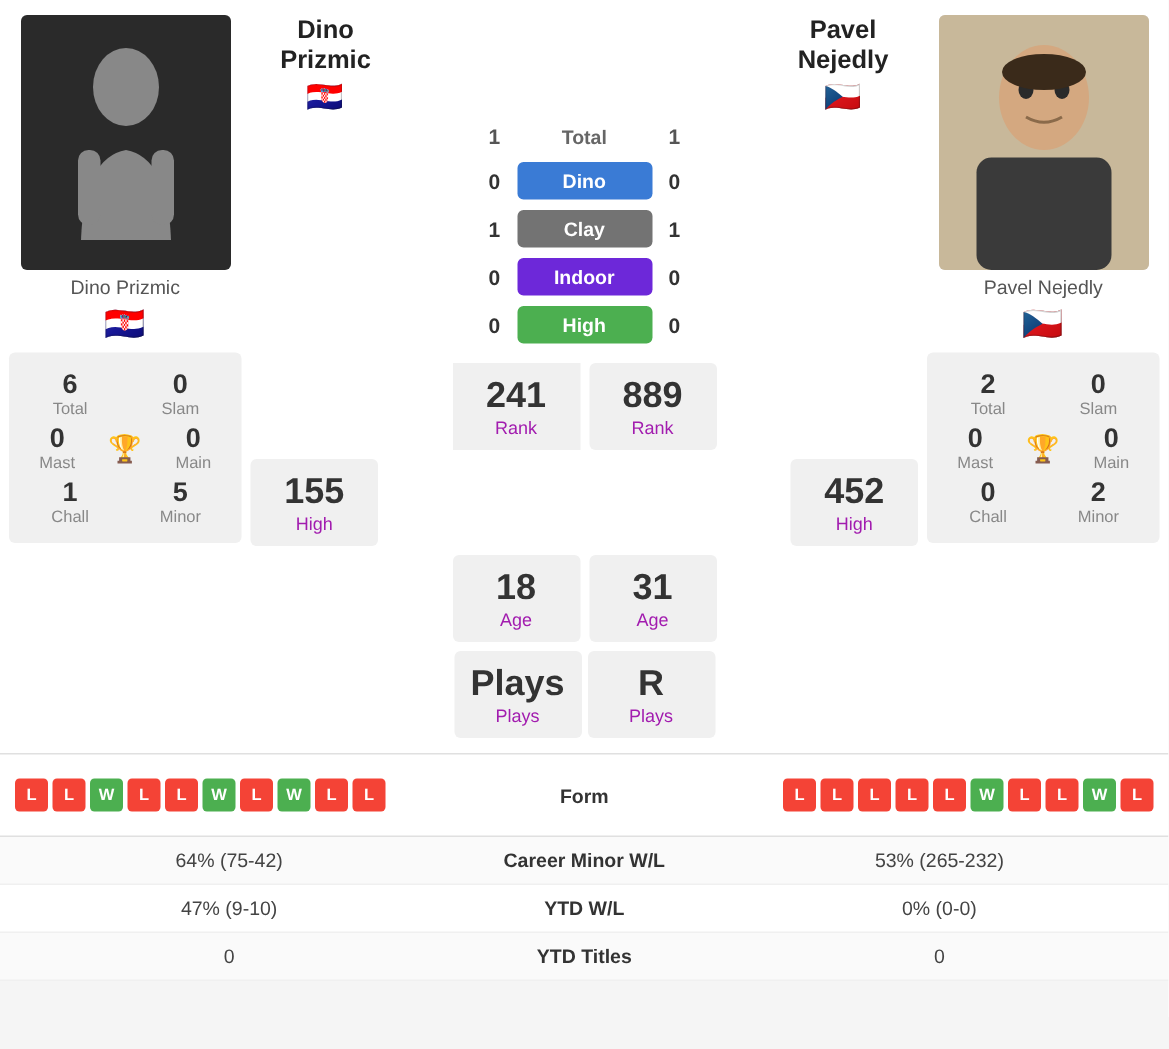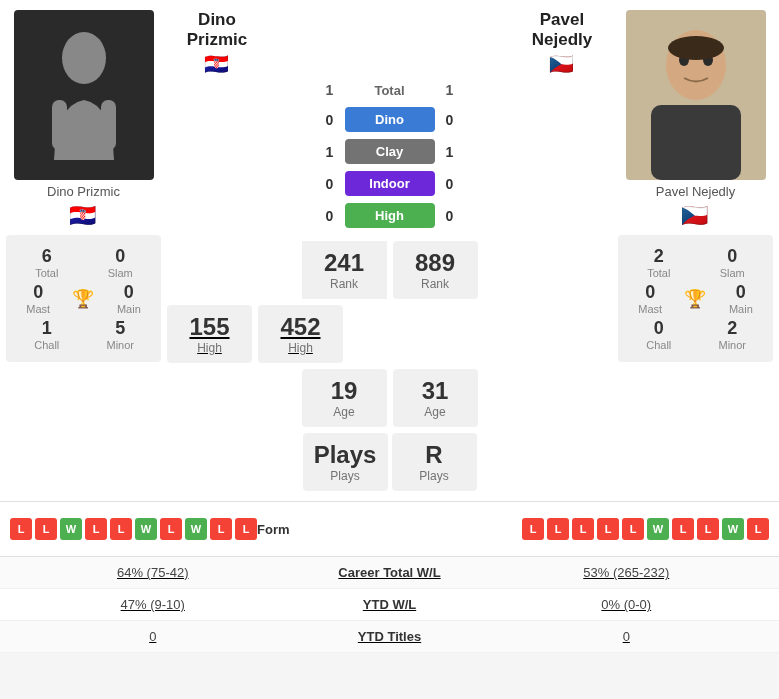--- a/index.html
+++ b/index.html
@@ -189,21 +189,21 @@
     }
 
     .center-big {
       font-size: 24px;
       font-weight: bold;
       color: #333;
     }
 
     .center-lbl {
       font-size: 12px;
-      color: #737373;
+      color: #a21caf;
     }
 
     
     .form-section {
       background: #fff;
       border-top: 1px solid #e0e0e0;
       padding: 10px 10px;
     }
 
     .form-row {
@@ -232,27 +232,27 @@
       color: white;
     }
 
     .badge.W { background: #4caf50; }
     .badge.L { background: #f44336; }
 
     .form-label {
       font-size: 13px;
       font-weight: bold;
       color: #333;
+      text-align: center;
       flex: 1;
     }
 
     
     .stats-rows {
       border-top: 1px solid #e0e0e0;
-      text-decoration: underline;
     }
 
     .stats-data-row {
       display: flex;
       align-items: center;
       padding: 8px 16px;
       border-bottom: 1px solid #f0f0f0;
     }
 
     .stats-data-row:nth-child(odd) {
@@ -387,34 +387,34 @@
         <div style="background:#f0f0f0; border-radius:0; padding:8px 10px; text-align:center; min-width:85px;">
           <div class="center-big">241</div>
           <div class="center-lbl">Rank</div>
         </div>
         <div style="background:#f0f0f0; border-radius:4px; padding:8px 10px; text-align:center; min-width:85px;">
           <div class="center-big">889</div>
           <div class="center-lbl">Rank</div>
         </div>
       </div>
 
-      <div style="display:flex; gap:6px; margin-top:6px; width:100%; justify-content:flex-start;text-decoration:underline;">
+      <div style="display:flex; gap:6px; margin-top:6px; width:100%; justify-content:space-between;">
         <div style="background:#f0f0f0; border-radius:4px; padding:8px 10px; text-align:center; min-width:85px;">
           <div class="center-big">155</div>
           <div class="center-lbl">High</div>
         </div>
         <div style="background:#f0f0f0; border-radius:4px; padding:8px 10px; text-align:center; min-width:85px;">
           <div class="center-big">452</div>
           <div class="center-lbl">High</div>
         </div>
       </div>
 
       <div style="display:flex; gap:6px; margin-top:6px; width:100%; justify-content:center;">
         <div style="background:#f0f0f0; border-radius:4px; padding:8px 10px; text-align:center; min-width:85px;">
-          <div class="center-big">19</div>
+          <div class="center-big">18</div>
           <div class="center-lbl">Age</div>
         </div>
         <div style="background:#f0f0f0; border-radius:4px; padding:8px 10px; text-align:center; min-width:85px;">
           <div class="center-big">31</div>
           <div class="center-lbl">Age</div>
         </div>
       </div>
 
       <div style="display:flex; gap:4px; margin-top:6px; width:100%; justify-content:center;">
         <div style="background:#f0f0f0; border-radius:4px; padding:8px 10px; text-align:center; min-width:85px;">
@@ -512,21 +512,21 @@
           <span class="badge L">L</span>
         </div>
     </div>
   </div>
 
   <div class="stats-rows">
 
     <div id="stats-container">
         <div class="stats-data-row">
           <span class="stats-left-val">64% (75-42)</span>
-          <span class="stats-center-label">Career Total W/L</span>
+          <span class="stats-center-label">Career Minor W/L</span>
           <span class="stats-right-val">53% (265-232)</span>
         </div>
         <div class="stats-data-row">
           <span class="stats-left-val">47% (9-10)</span>
           <span class="stats-center-label">YTD W/L</span>
           <span class="stats-right-val">0% (0-0)</span>
         </div>
         <div class="stats-data-row">
           <span class="stats-left-val">0</span>
           <span class="stats-center-label">YTD Titles</span>

